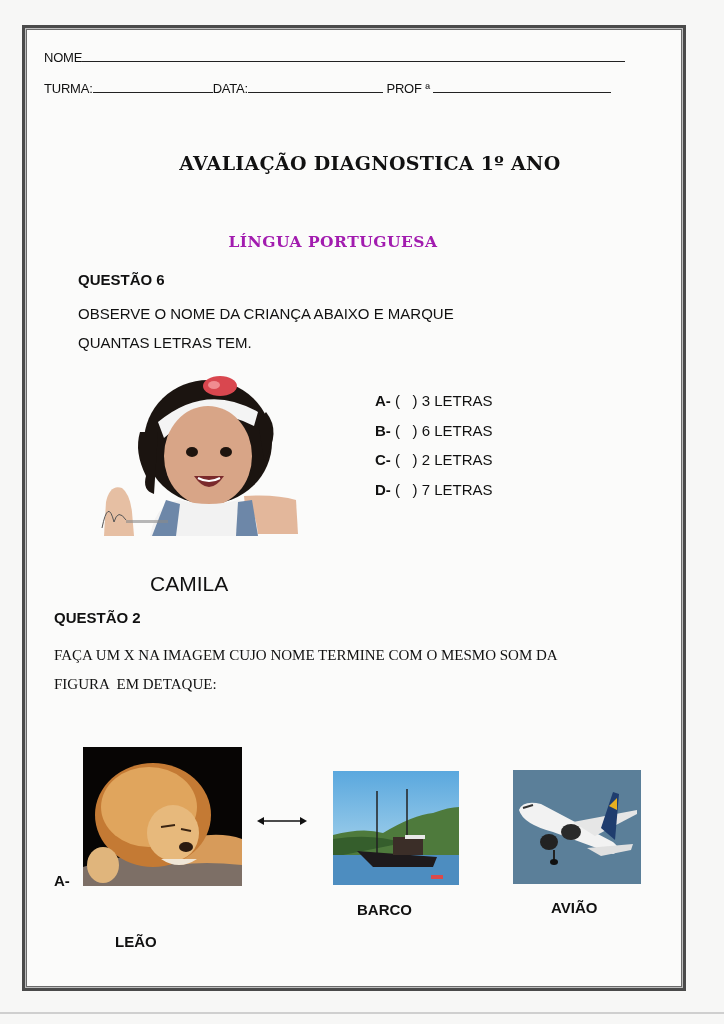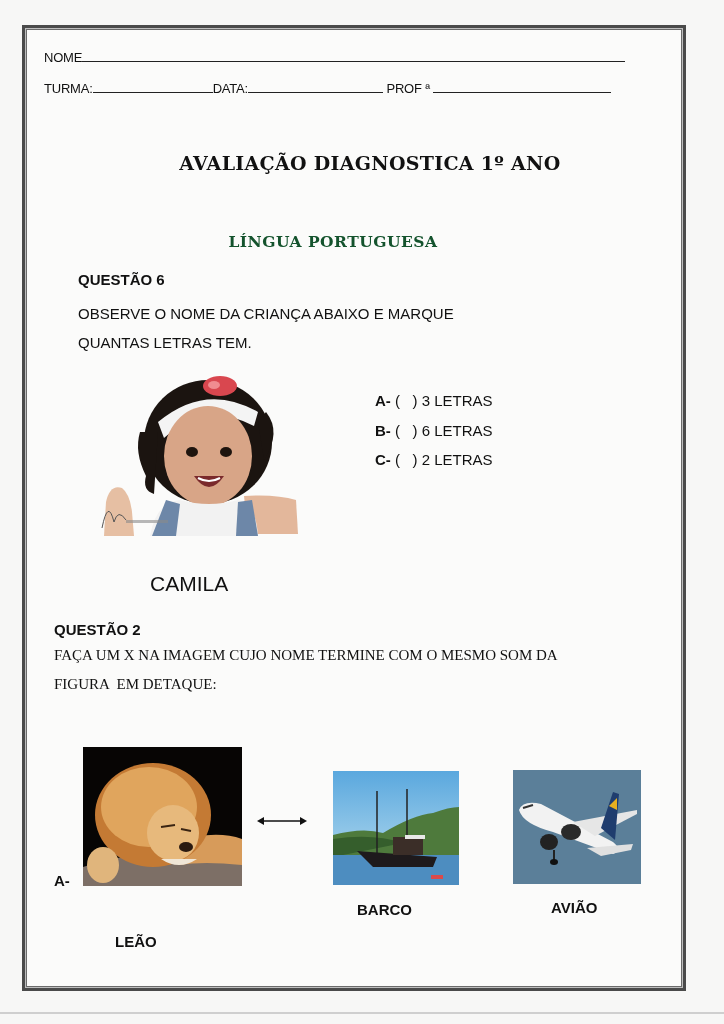--- a/index.html
+++ b/index.html
@@ -32,21 +32,21 @@
       font-weight: bold;
       font-size: 19px;
       letter-spacing: 0.3px;
       color: #111;
     }
     .subtitle {
       font-family: "DejaVu Serif", serif;
       font-weight: bold;
       font-size: 15.5px;
       letter-spacing: 0.5px;
-      color: #14532d;
+      color: #a21caf;
     }
     .qhead { font-weight: bold; font-size: 15px; }
     .qtext { font-size: 15px; line-height: 29px; }
     .opt { font-size: 15px; height: 29.5px; }
     .opt b { font-weight: bold; }
     .caption-big { font-size: 21px; margin-top: 32px; }
     .caption { font-weight: bold; font-size: 15px; }
     .photo { overflow: hidden; }
     
     .scanline {
@@ -120,23 +120,28 @@
   <div class="opt">
     <b>B-</b>
     <span style="white-space:pre;">(   )</span>
     <span>6 LETRAS</span>
   </div>
   <div class="opt">
     <b>C-</b>
     <span style="white-space:pre;">(   )</span>
     <span>2 LETRAS</span>
   </div>
-</div>
-
-<div class="abs qhead" style="left:54px; top:609px;margin-top:12px;">QUESTÃO 2</div>
+  <div class="opt">
+    <b>D-</b>
+    <span style="white-space:pre;">(   )</span>
+    <span>7 LETRAS</span>
+  </div>
+</div>
+
+<div class="abs qhead" style="left:54px; top:609px;">QUESTÃO 2</div>
 <div class="abs qtext" style="left:54px; top:641px;font-family:Liberation Serif, serif;">
   <div>FAÇA UM X NA IMAGEM CUJO NOME TERMINE COM O MESMO SOM DA</div>
   <div style="white-space:pre;">FIGURA  EM DETAQUE:</div>
 </div>
 
 <div class="abs" style="left:54px; top:872px; font-weight:bold; font-size:15px;">A-</div>
 
 <div class="abs photo" style="left:83px; top:747px; width:159px; height:139px;">
   <svg width="159" height="139" viewBox="0 0 159 139">
     <rect width="159" height="139" fill="#070504"></rect>

